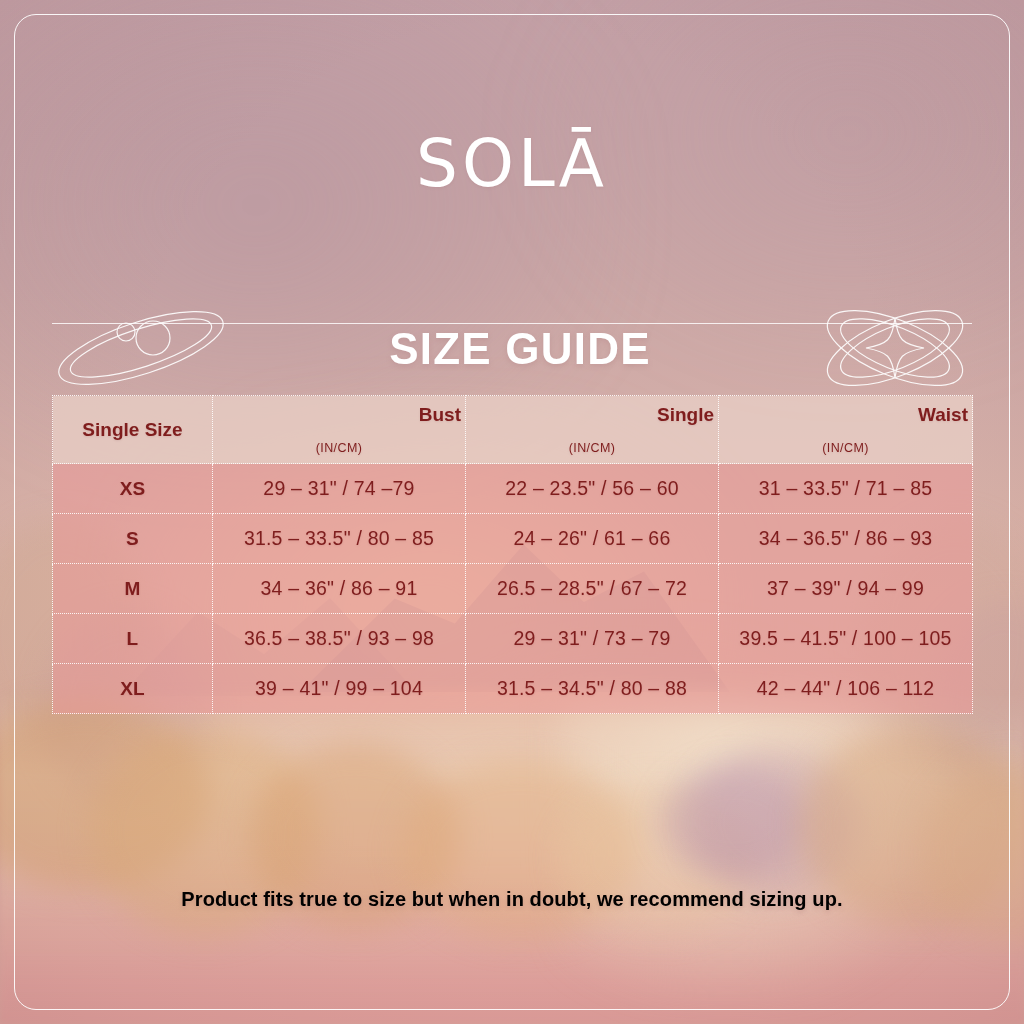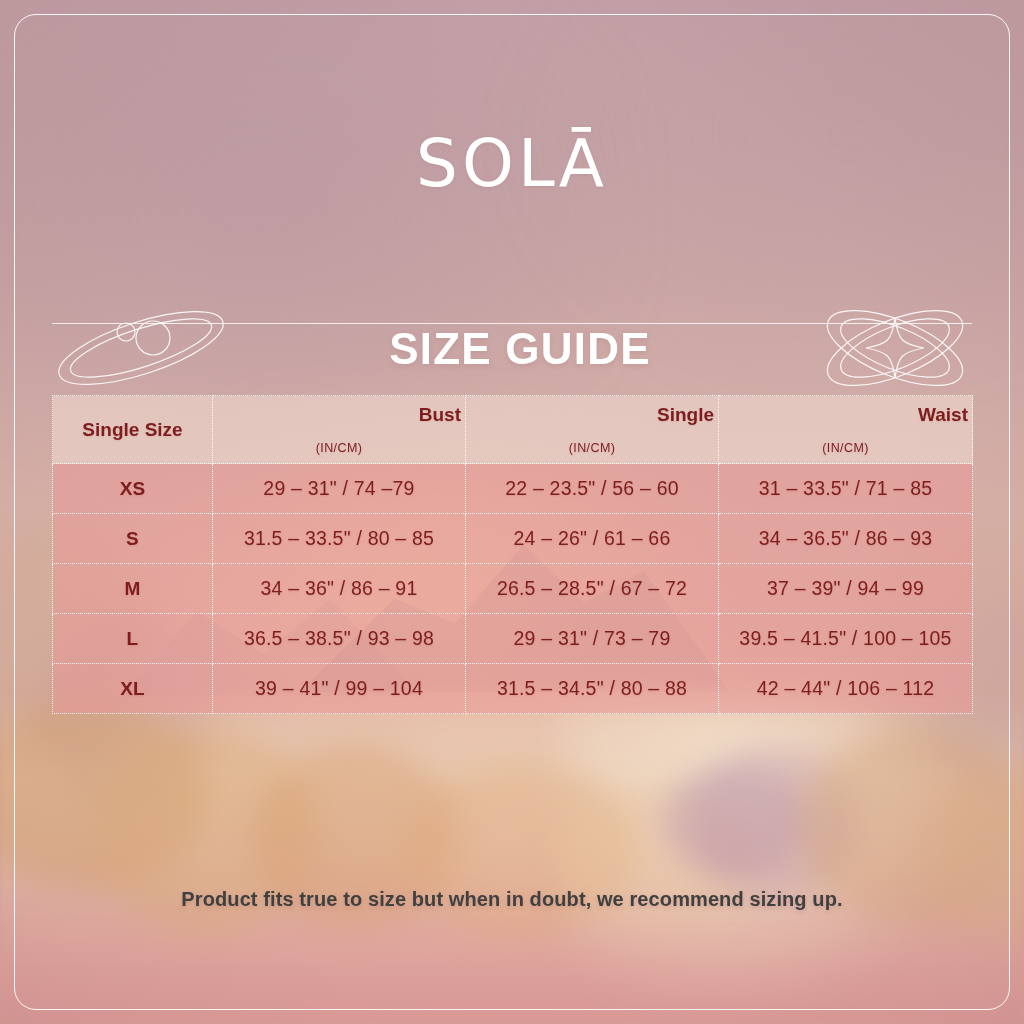--- a/index.html
+++ b/index.html
@@ -245,21 +245,21 @@
   col.c-bust  { width:253px; }
   col.c-waist { width:253px; }
   col.c-hips  { width:254px; }
 
   
   .note {
     position:absolute; left:0; right:0; top:888px;
     text-align:center;
     font-size:20px;
     font-weight:bold;
-    color:#404040;
+    color:#000000;
     letter-spacing:.1px;
     text-shadow:0 2px 4px rgba(165,115,112,.35);
   }
 </style>
 </head>
 <body>
 
 <div class="canvas">
 
   <div class="sky"></div>

